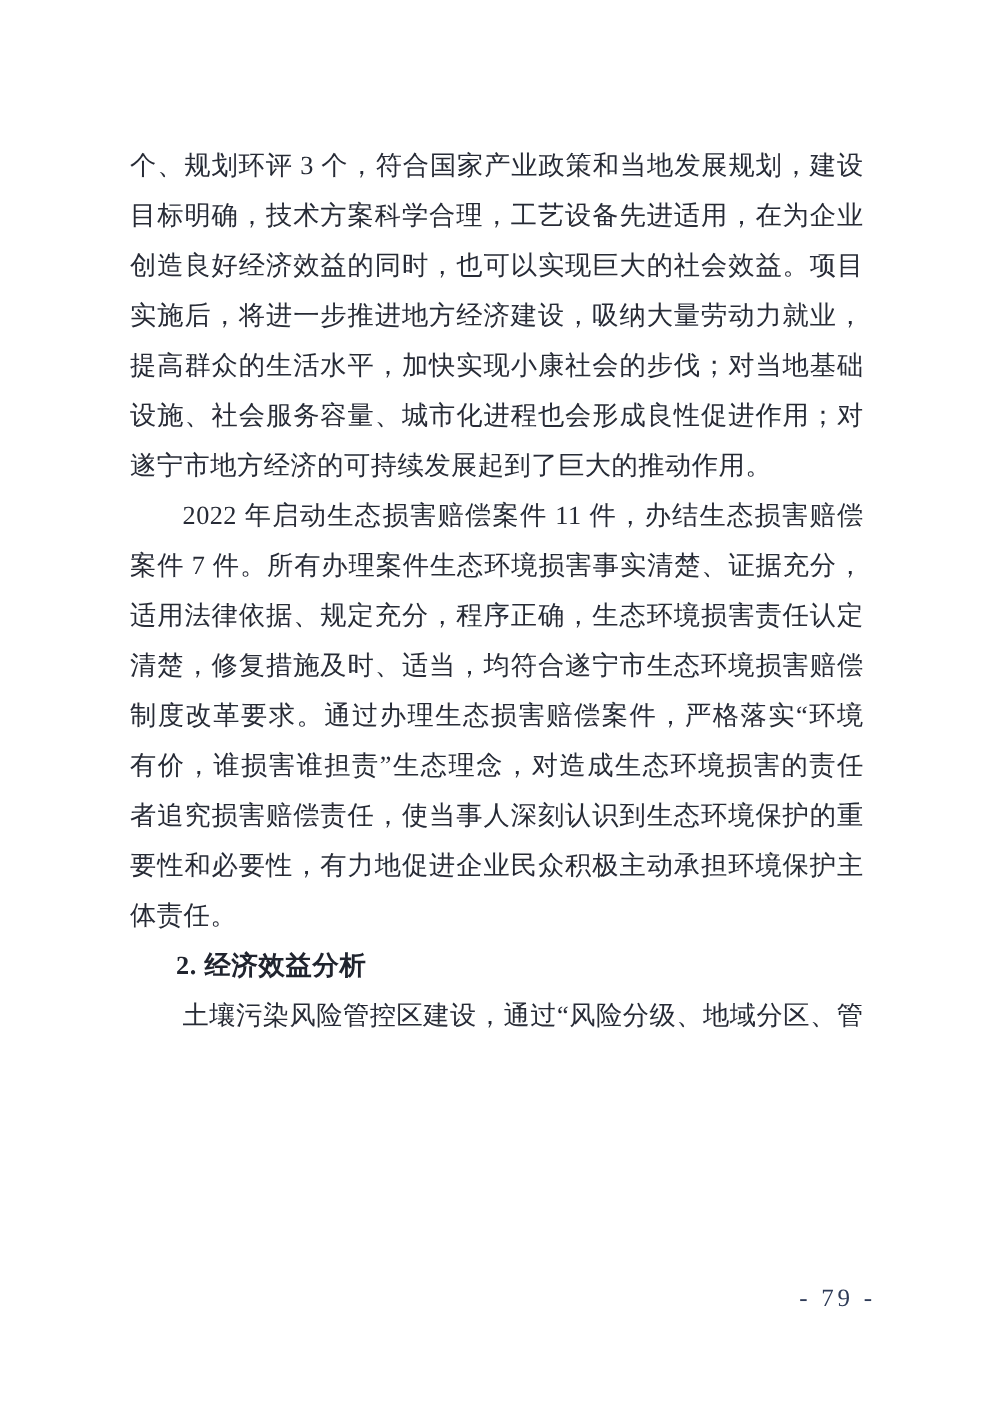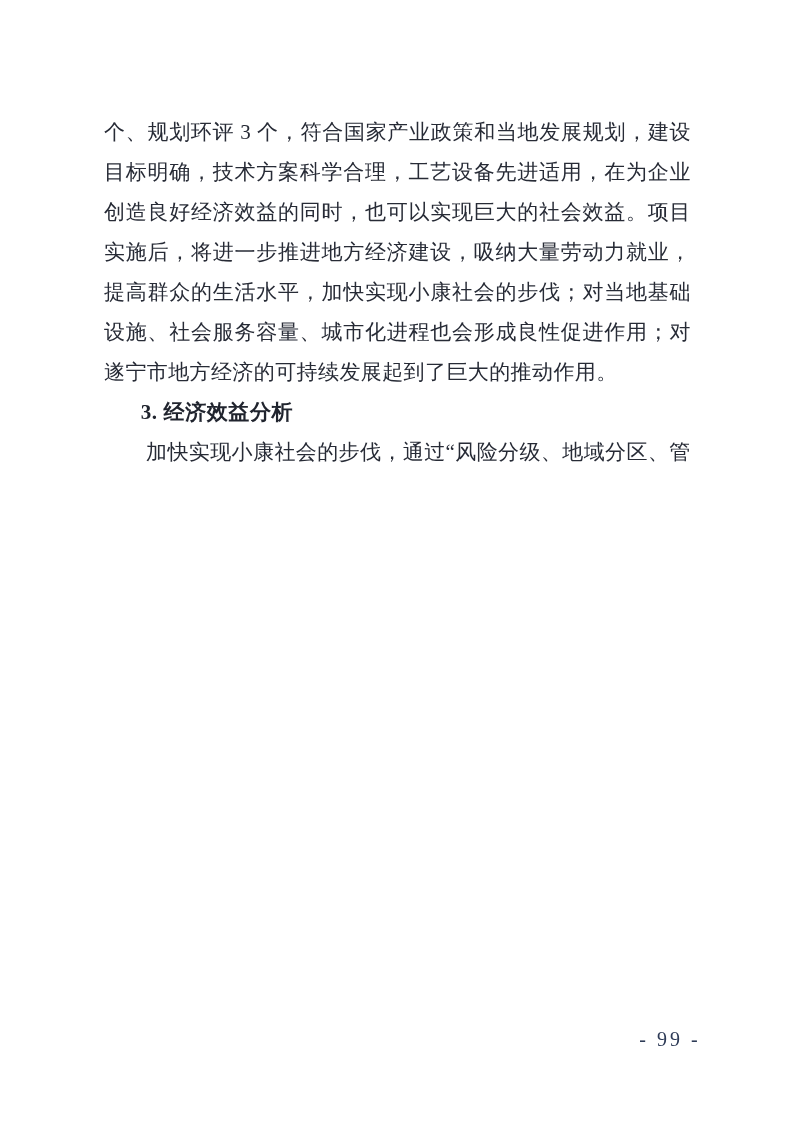--- a/index.html
+++ b/index.html
@@ -54,17 +54,18 @@
     color: #2e3b57;
     font-family: "Liberation Serif", "DejaVu Serif", serif;
   }
 </style>
 </head>
 <body>
 
 <div class="page">
   <div class="doc-body">
       <p class="body-para">个、规划环评 3 个，符合国家产业政策和当地发展规划，建设目标明确，技术方案科学合理，工艺设备先进适用，在为企业创造良好经济效益的同时，也可以实现巨大的社会效益。项目实施后，将进一步推进地方经济建设，吸纳大量劳动力就业，提高群众的生活水平，加快实现小康社会的步伐；对当地基础设施、社会服务容量、城市化进程也会形成良性促进作用；对遂宁市地方经济的可持续发展起到了巨大的推动作用。</p>
-      <p class="heading">3.  经济效益分析</p>
-      <p class="body-para indent">加快实现小康社会的步伐，通过“风险分级、地域分区、管</p>
+      <p class="body-para indent">2022 年启动生态损害赔偿案件 11 件，办结生态损害赔偿案件 7 件。所有办理案件生态环境损害事实清楚、证据充分，适用法律依据、规定充分，程序正确，生态环境损害责任认定清楚，修复措施及时、适当，均符合遂宁市生态环境损害赔偿制度改革要求。通过办理生态损害赔偿案件，严格落实“环境有价，谁损害谁担责”生态理念，对造成生态环境损害的责任者追究损害赔偿责任，使当事人深刻认识到生态环境保护的重要性和必要性，有力地促进企业民众积极主动承担环境保护主体责任。</p>
+      <p class="heading">2.  经济效益分析</p>
+      <p class="body-para indent">土壤污染风险管控区建设，通过“风险分级、地域分区、管</p>
     </div>
-  <div class="page-number">- 99 -</div>
+  <div class="page-number">- 79 -</div>
 </div>
 
 </body></html>

